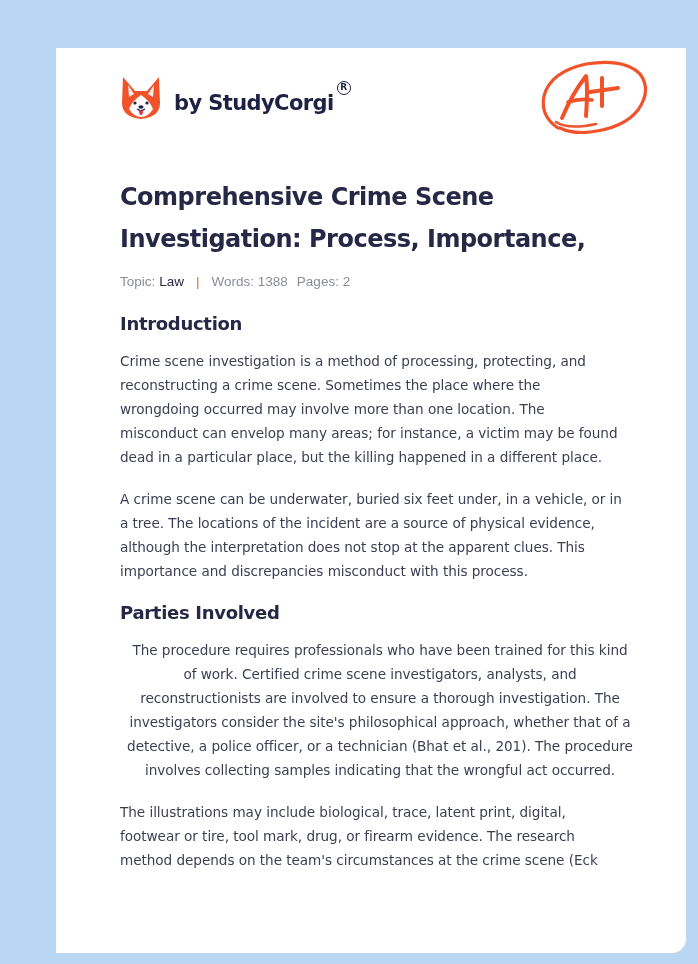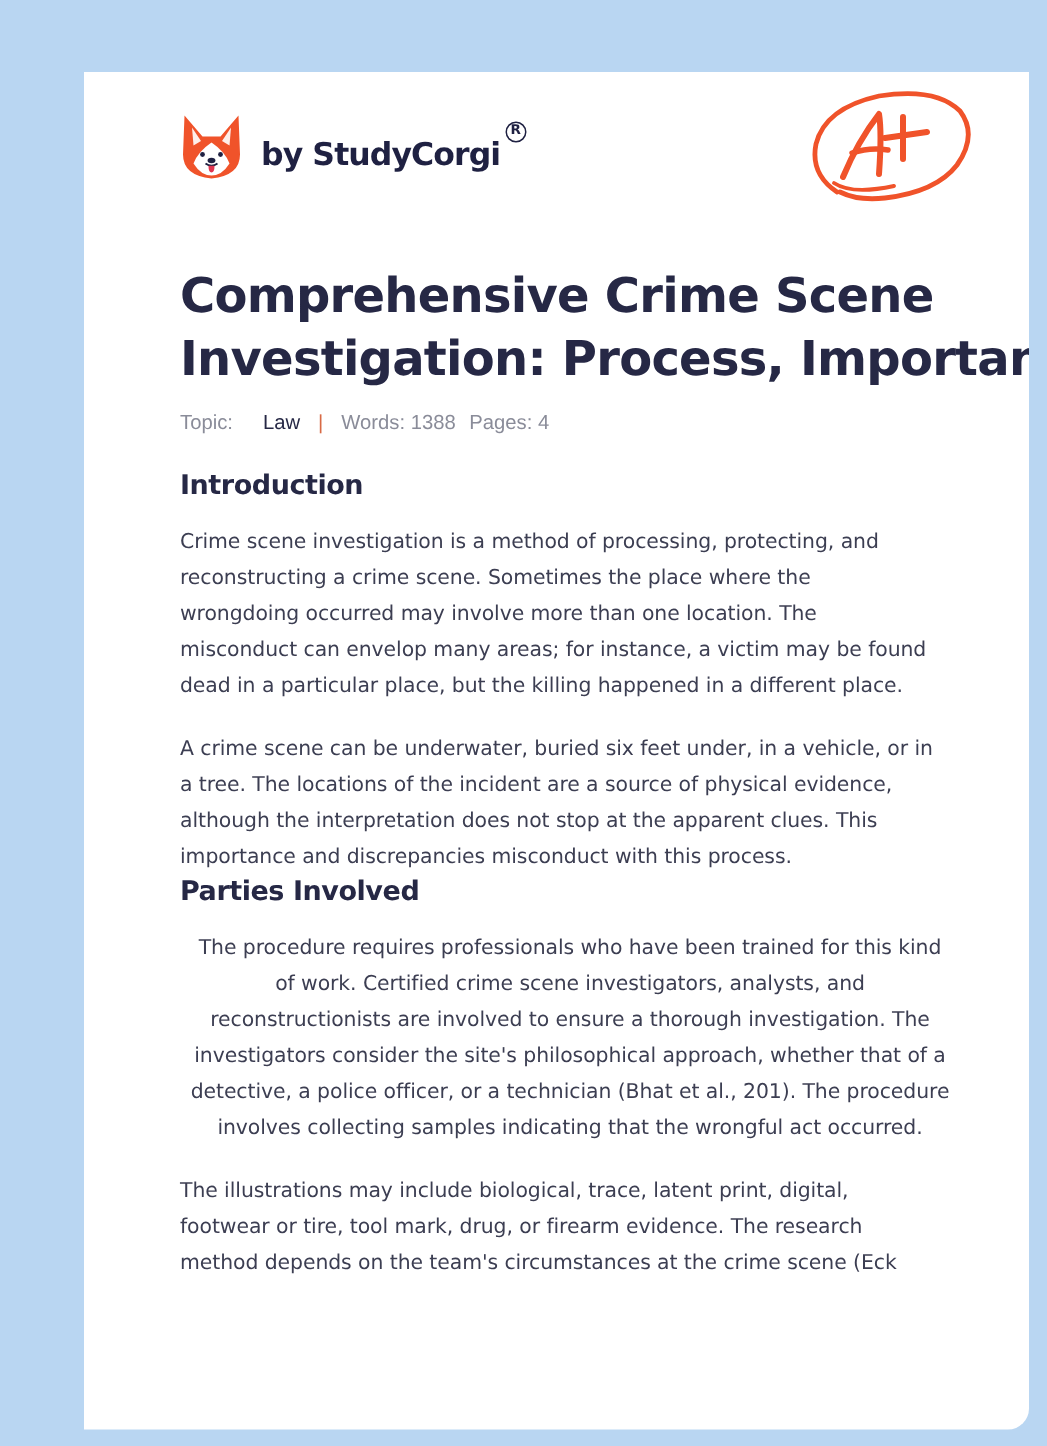--- a/index.html
+++ b/index.html
@@ -76,38 +76,38 @@
     }
     .content {
       position: absolute;
       left: 64px;
       top: 130px;
       width: 520px;
     }
     .title {
       font-family: "DejaVu Sans", "Liberation Sans", sans-serif;
       font-weight: bold;
-      font-size: 32px;
+      font-size: 24px;
       line-height: 41.5px;
       color: #262845;
       letter-spacing: -0.5px;
       margin-top: -1px;
     }
     .meta {
       margin-top: 9px;
       font-family: Liberation Sans, sans-serif;
       font-size: 13.5px;
       color: #8a8c99;
       display: flex;
       align-items: flex-end;
       height: 20px;
     }
     .meta .topic-value {
       color: #262845;
-      margin-left: 20px;
+      margin-left: 4px;
     }
     .meta .sep {
       color: #d86a45;
       margin: 0 12px 0 12px;
     }
     .meta .pages {
       margin-left: 9px;
     }
     .section-heading {
       font-family: "DejaVu Sans", "Liberation Sans", sans-serif;
@@ -120,21 +120,21 @@
     .para {
       font-family: "DejaVu Sans", "Liberation Sans", sans-serif;
       font-size: 13.6px;
       line-height: 24px;
       color: #3c3e52;
       letter-spacing: -0.05px;
     }
     .h-intro { margin-top: 23px; }
     .p1 { margin-top: 13px; }
     .p2 { margin-top: 18px; }
-    .h-parties { }
+    .h-parties { margin-top: 18px; }
     .p3 { margin-top: 13px; text-align: center; }
     .p4 { margin-top: 18px; }
     .line { display: block; white-space: nowrap; }
   </style>
 </head>
 <body>
 
 <div class="card">
   <div class="header">
     <div class="logo">
@@ -169,21 +169,21 @@
     <h1 class="title">
       <span class="line">Comprehensive Crime Scene</span>
       <span class="line">Investigation: Process, Importance,</span>
     </h1>
 
     <div class="meta">
       <span>Topic:</span>
       <span class="topic-value">Law</span>
       <span class="sep">|</span>
       <span>Words: 1388</span>
-      <span class="pages">Pages: 4</span>
+      <span class="pages">Pages: 2</span>
     </div>
 
     <h2 class="section-heading h-intro">Introduction</h2>
 
     <p class="para p1">
       <span class="line">Crime scene investigation is a method of processing, protecting, and</span>
       <span class="line">reconstructing a crime scene. Sometimes the place where the</span>
       <span class="line">wrongdoing occurred may involve more than one location. The</span>
       <span class="line">misconduct can envelop many areas; for instance, a victim may be found</span>
       <span class="line">dead in a particular place, but the killing happened in a different place.</span>

